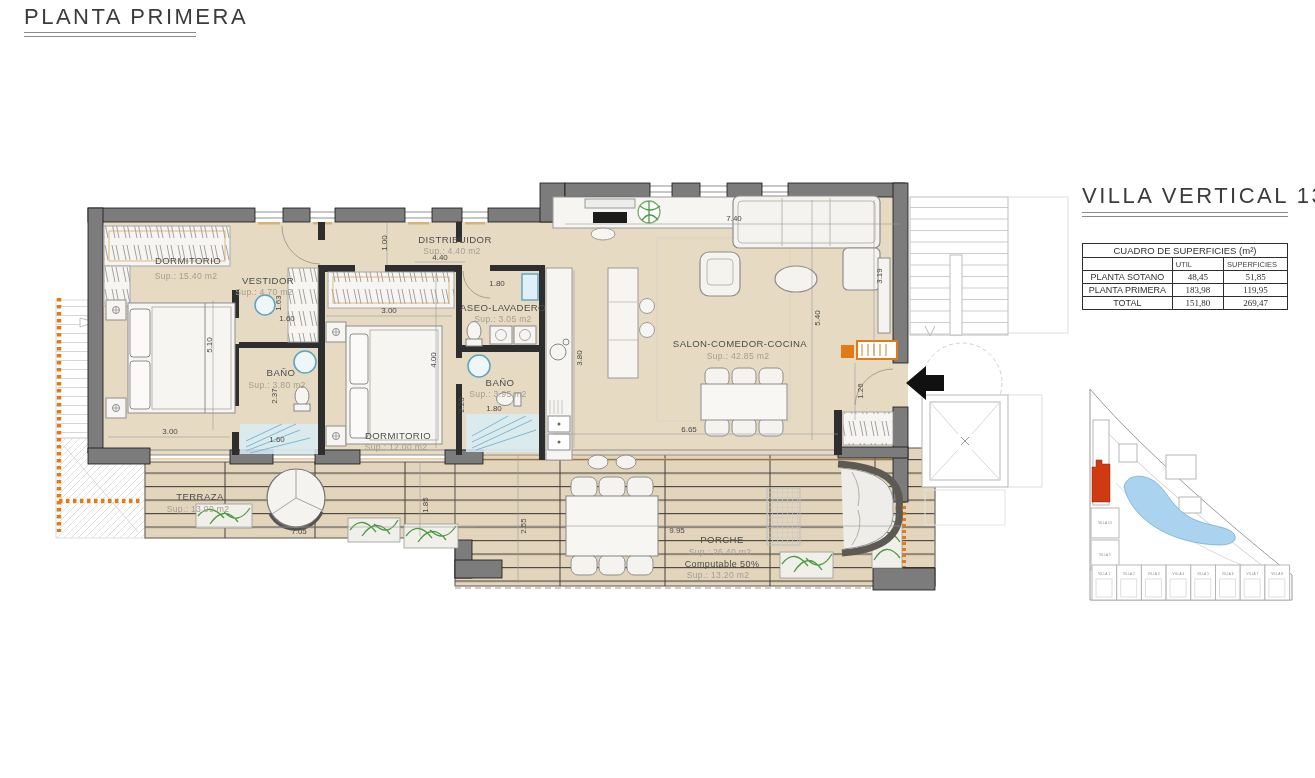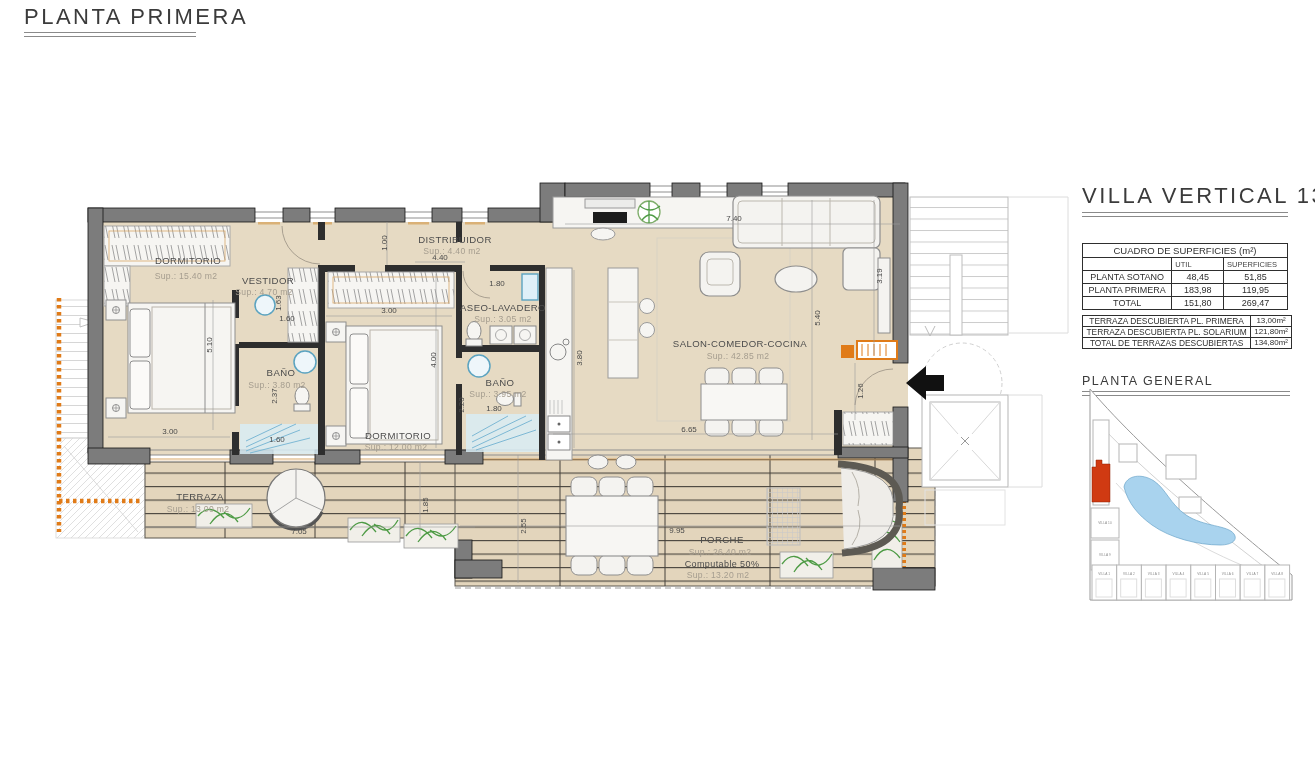--- a/index.html
+++ b/index.html
@@ -5,21 +5,21 @@
   html,body{margin:0;padding:0;width:1315px;height:778px;background:#fff;overflow:hidden;
     font-family:"Liberation Sans",sans-serif;position:relative;}
   .abs{position:absolute;}
   .big-title{font-size:22px;letter-spacing:2.5px;color:#3b3b3b;white-space:nowrap;}
   .double-rule{height:3px;border-top:1px solid #8a8a8a;border-bottom:1px solid #8a8a8a;}
   .sub-title{font-size:12.5px;letter-spacing:1.5px;color:#3b3b3b;white-space:nowrap;}
   table{border-collapse:collapse;color:#2f2f2f;border-radius:26px;}
   .surf td,.terr td{border:1px solid #2e2e2e;font-size:9px;padding:0 3px;height:12px;line-height:11px;text-align:center;}
   .surf .ttl{text-align:center;font-size:9.5px;height:13px;}
   .surf .hdr{font-size:7.5px;text-align:left;color:#444;height:10px;}
-  .surf .num{text-align:center;}
+  .surf .num{text-align:center;font-family:Liberation Serif, serif;}
   .terr td{font-size:8.4px;height:10px;line-height:10px;}
   .terr .num{text-align:center;font-size:8px;}
   svg text{font-family:"Liberation Sans",sans-serif;}
   .room-name{fill:#4c4c4c;font-size:9.6px;letter-spacing:.4px;}
   .room-sup{fill:#a59d8f;font-size:8.6px;letter-spacing:.3px;}
   .dim{fill:#4a4a4a;font-size:8px;}
   .villa-lbl{fill:#8a8a8a;font-size:3.2px;letter-spacing:.1px;}
 </style>
 </head>
 <body>
@@ -396,41 +396,21 @@
       <td class="num">119,95</td>
     </tr>
     <tr>
       <td>TOTAL</td>
       <td class="num">151,80</td>
       <td class="num">269,47</td>
     </tr>
   </tbody>
     </table>
 
-  <table class="terr" style="width:210px;margin-top:5px">
-    <tbody>
-        <tr>
-      <td style="width:162px">TERRAZA DESCUBIERTA PL. PRIMERA</td>
-      <td class="num">13,00m²</td>
-    </tr>
-    <tr>
-      <td>TERRAZA DESCUBIERTA PL. SOLARIUM</td>
-      <td class="num">121,80m²</td>
-    </tr>
-    <tr>
-      <td>TOTAL DE TERRAZAS DESCUBIERTAS</td>
-      <td class="num">134,80m²</td>
-    </tr>
-  </tbody>
-    </table>
-
-  <div style="margin-top:25px">
-    <div class="sub-title">PLANTA  GENERAL</div>
-    <div class="double-rule" style="width:208px;margin-top:3px"></div>
-  </div>
+
 </div>
 
 <svg class="abs" style="left:1086px;top:387px" width="212" height="215" viewBox="0 0 212 215">
   <path d="M4,2 L4,213 L206,213 L206,188 C168,158 62,70 4,2 Z" fill="#ffffff" stroke="#9a9a9a" stroke-width="1"></path>
   <path d="M12,36 C64,90 125,140 194,192" stroke="#d2d2d2" fill="none"></path>
   <path d="M30,96 C60,130 110,160 170,184" stroke="#dcdcdc" fill="none"></path>
   <rect x="7" y="33" width="16" height="85" fill="#fff" stroke="#b5b5b5"></rect>
   <rect x="33" y="57" width="18" height="18" fill="#fff" stroke="#b5b5b5"></rect>
   <rect x="80" y="68" width="30" height="24" fill="#fff" stroke="#b5b5b5"></rect>
   <rect x="93" y="110" width="22" height="16" fill="#fff" stroke="#b5b5b5"></rect>

